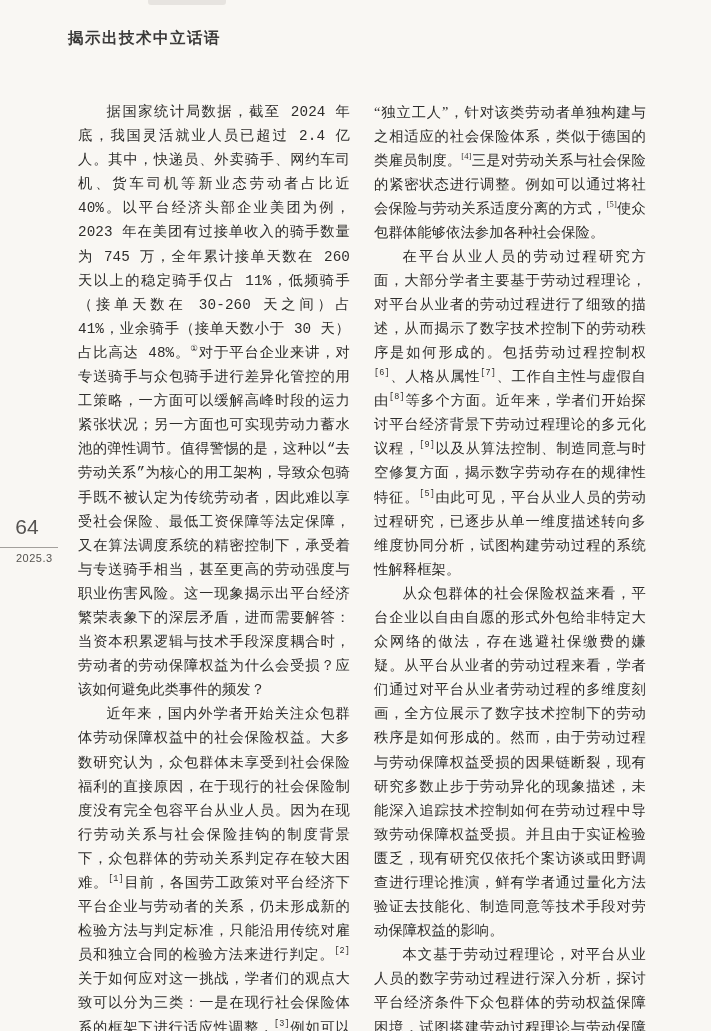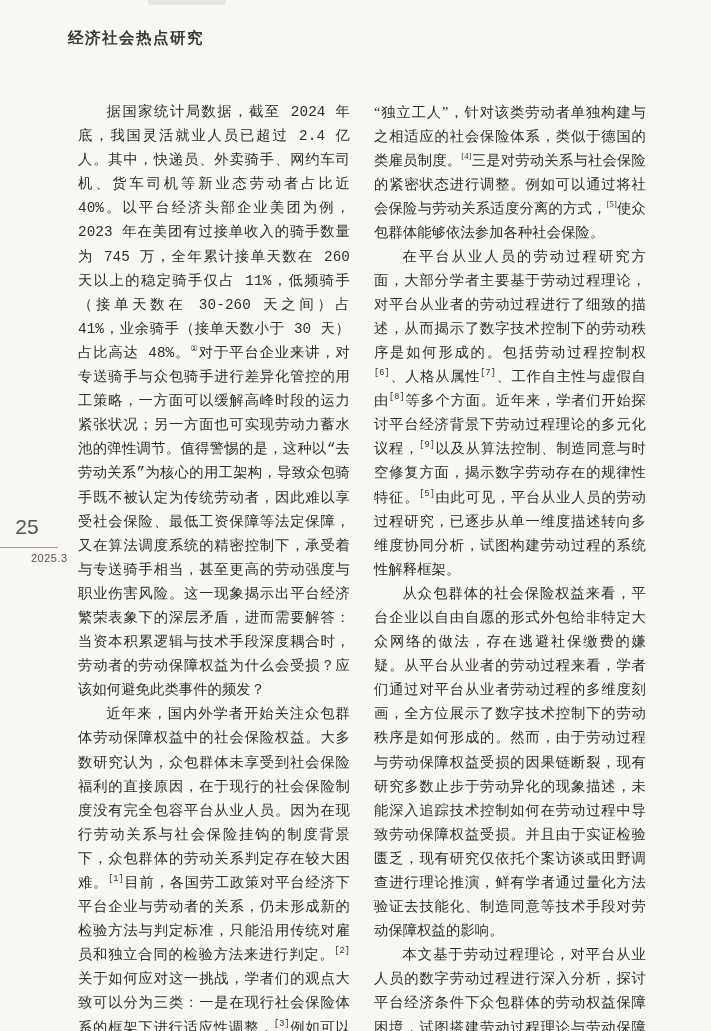--- a/index.html
+++ b/index.html
@@ -79,44 +79,44 @@
     background: #a3a09c;
     margin-top: 8px;
     border: none;
   }
   .issue-label {
     display: block;
     font-family: "Liberation Sans", "DejaVu Sans", sans-serif;
     font-size: 11px;
     color: #55534f;
     margin-top: 4px;
-    margin-left: 31px;
+    margin-left: 16px;
     letter-spacing: 0.5px;
   }
 </style>
 </head>
 <body>
 
 <div class="page">
 
   <div class="scan-artifact"></div>
 
-  <div class="header-title">经济社会热点研究</div>
+  <div class="header-title">揭示出技术中立话语</div>
 
   <div class="column left">
       <p class="indent">据国家统计局数据，截至 2024 年底，我国灵活就业人员已超过 2.4 亿人。其中，快递员、外卖骑手、网约车司机、货车司机等新业态劳动者占比近 40%。以平台经济头部企业美团为例，2023 年在美团有过接单收入的骑手数量为 745 万，全年累计接单天数在 260 天以上的稳定骑手仅占 11%，低频骑手（接单天数在 30-260 天之间）占 41%，业余骑手（接单天数小于 30 天）占比高达 48%。<sup>①</sup>对于平台企业来讲，对专送骑手与众包骑手进行差异化管控的用工策略，一方面可以缓解高峰时段的运力紧张状况；另一方面也可实现劳动力蓄水池的弹性调节。值得警惕的是，这种以“去劳动关系”为核心的用工架构，导致众包骑手既不被认定为传统劳动者，因此难以享受社会保险、最低工资保障等法定保障，又在算法调度系统的精密控制下，承受着与专送骑手相当，甚至更高的劳动强度与职业伤害风险。这一现象揭示出平台经济繁荣表象下的深层矛盾，进而需要解答：当资本积累逻辑与技术手段深度耦合时，劳动者的劳动保障权益为什么会受损？应该如何避免此类事件的频发？</p>
       <p class="indent">近年来，国内外学者开始关注众包群体劳动保障权益中的社会保险权益。大多数研究认为，众包群体未享受到社会保险福利的直接原因，在于现行的社会保险制度没有完全包容平台从业人员。因为在现行劳动关系与社会保险挂钩的制度背景下，众包群体的劳动关系判定存在较大困难。<sup>[1]</sup>目前，各国劳工政策对平台经济下平台企业与劳动者的关系，仍未形成新的检验方法与判定标准，只能沿用传统对雇员和独立合同的检验方法来进行判定。<sup>[2]</sup>关于如何应对这一挑战，学者们的观点大致可以分为三类：一是在现行社会保险体系的框架下进行适应性调整，<sup>[3]</sup>例如可以通过司法解释对劳动关系进行判定。二是将平台就业人员定义为第三类劳动者或</p>
     </div>
 
   <div class="column right">
       <p class="">“独立工人”，针对该类劳动者单独构建与之相适应的社会保险体系，类似于德国的类雇员制度。<sup>[4]</sup>三是对劳动关系与社会保险的紧密状态进行调整。例如可以通过将社会保险与劳动关系适度分离的方式，<sup>[5]</sup>使众包群体能够依法参加各种社会保险。</p>
       <p class="indent">在平台从业人员的劳动过程研究方面，大部分学者主要基于劳动过程理论，对平台从业者的劳动过程进行了细致的描述，从而揭示了数字技术控制下的劳动秩序是如何形成的。包括劳动过程控制权<sup>[6]</sup>、人格从属性<sup>[7]</sup>、工作自主性与虚假自由<sup>[8]</sup>等多个方面。近年来，学者们开始探讨平台经济背景下劳动过程理论的多元化议程，<sup>[9]</sup>以及从算法控制、制造同意与时空修复方面，揭示数字劳动存在的规律性特征。<sup>[5]</sup>由此可见，平台从业人员的劳动过程研究，已逐步从单一维度描述转向多维度协同分析，试图构建劳动过程的系统性解释框架。</p>
       <p class="indent">从众包群体的社会保险权益来看，平台企业以自由自愿的形式外包给非特定大众网络的做法，存在逃避社保缴费的嫌疑。从平台从业者的劳动过程来看，学者们通过对平台从业者劳动过程的多维度刻画，全方位展示了数字技术控制下的劳动秩序是如何形成的。然而，由于劳动过程与劳动保障权益受损的因果链断裂，现有研究多数止步于劳动异化的现象描述，未能深入追踪技术控制如何在劳动过程中导致劳动保障权益受损。并且由于实证检验匮乏，现有研究仅依托个案访谈或田野调查进行理论推演，鲜有学者通过量化方法验证去技能化、制造同意等技术手段对劳动保障权益的影响。</p>
       <p class="indent">本文基于劳动过程理论，对平台从业人员的数字劳动过程进行深入分析，探讨平台经济条件下众包群体的劳动权益保障困境，试图搭建劳动过程理论与劳动保障权益受损现实之间的实证桥梁，揭示出技术中立话语</p>
     </div>
 
   <div class="margin-block">
-    <span class="page-number">25</span>
+    <span class="page-number">64</span>
     <span class="page-number-divider"></span>
     <span class="issue-label">2025.3</span>
   </div>
 
 </div>
 
 </body></html>

